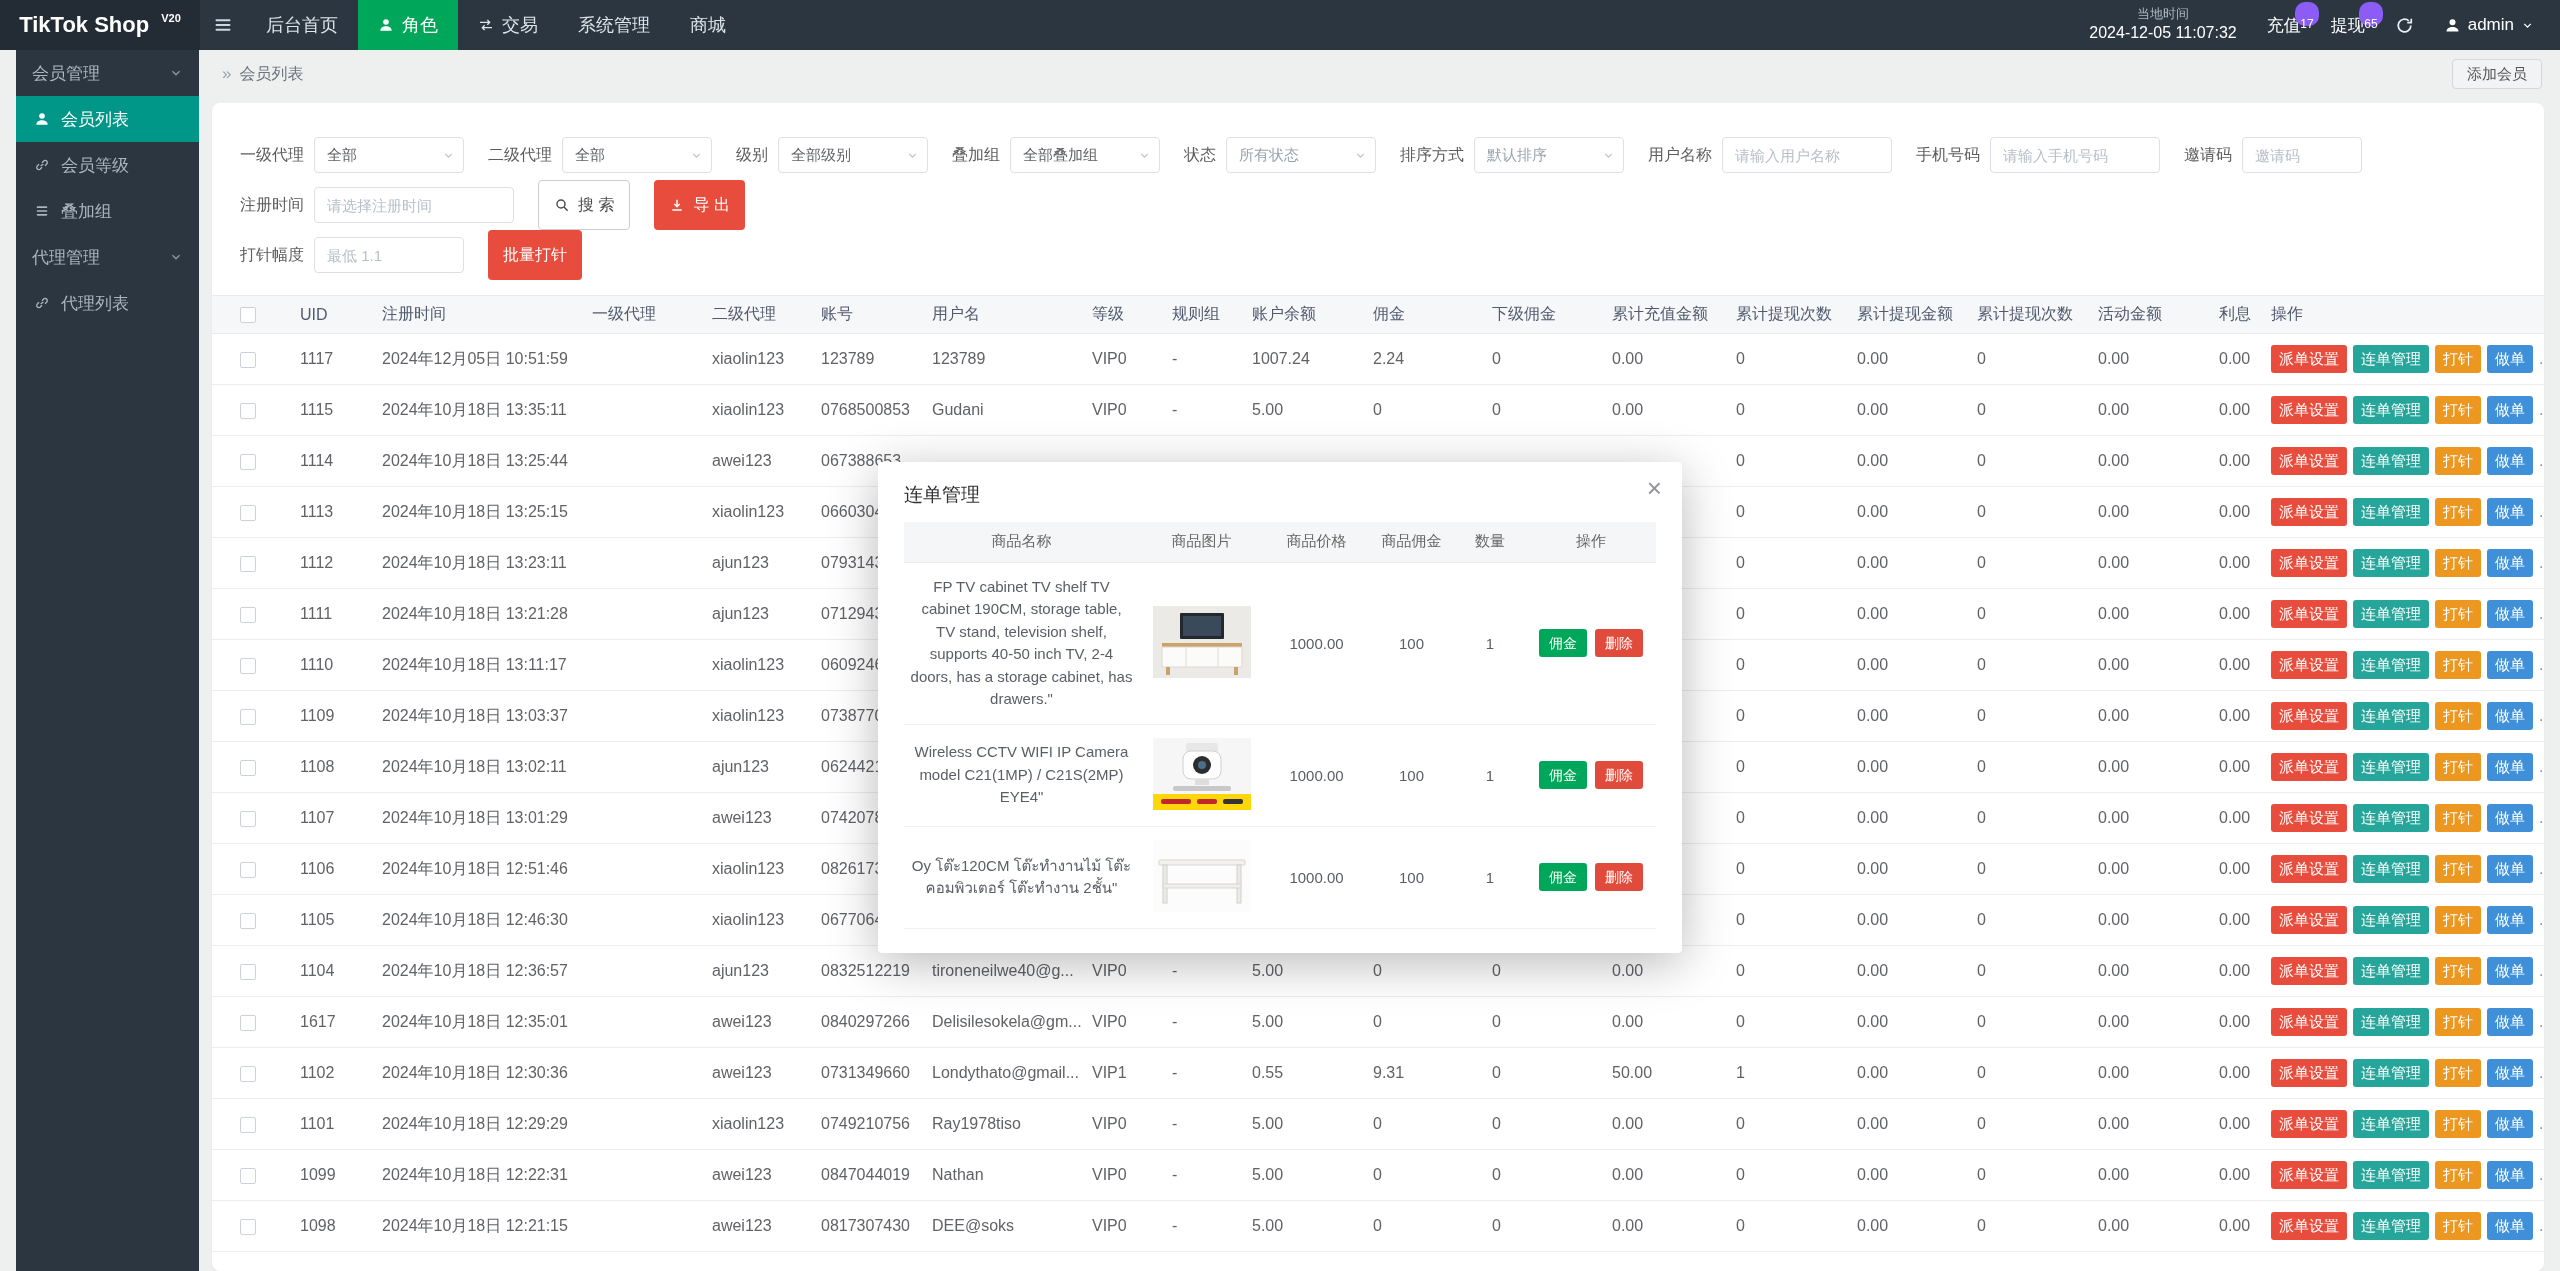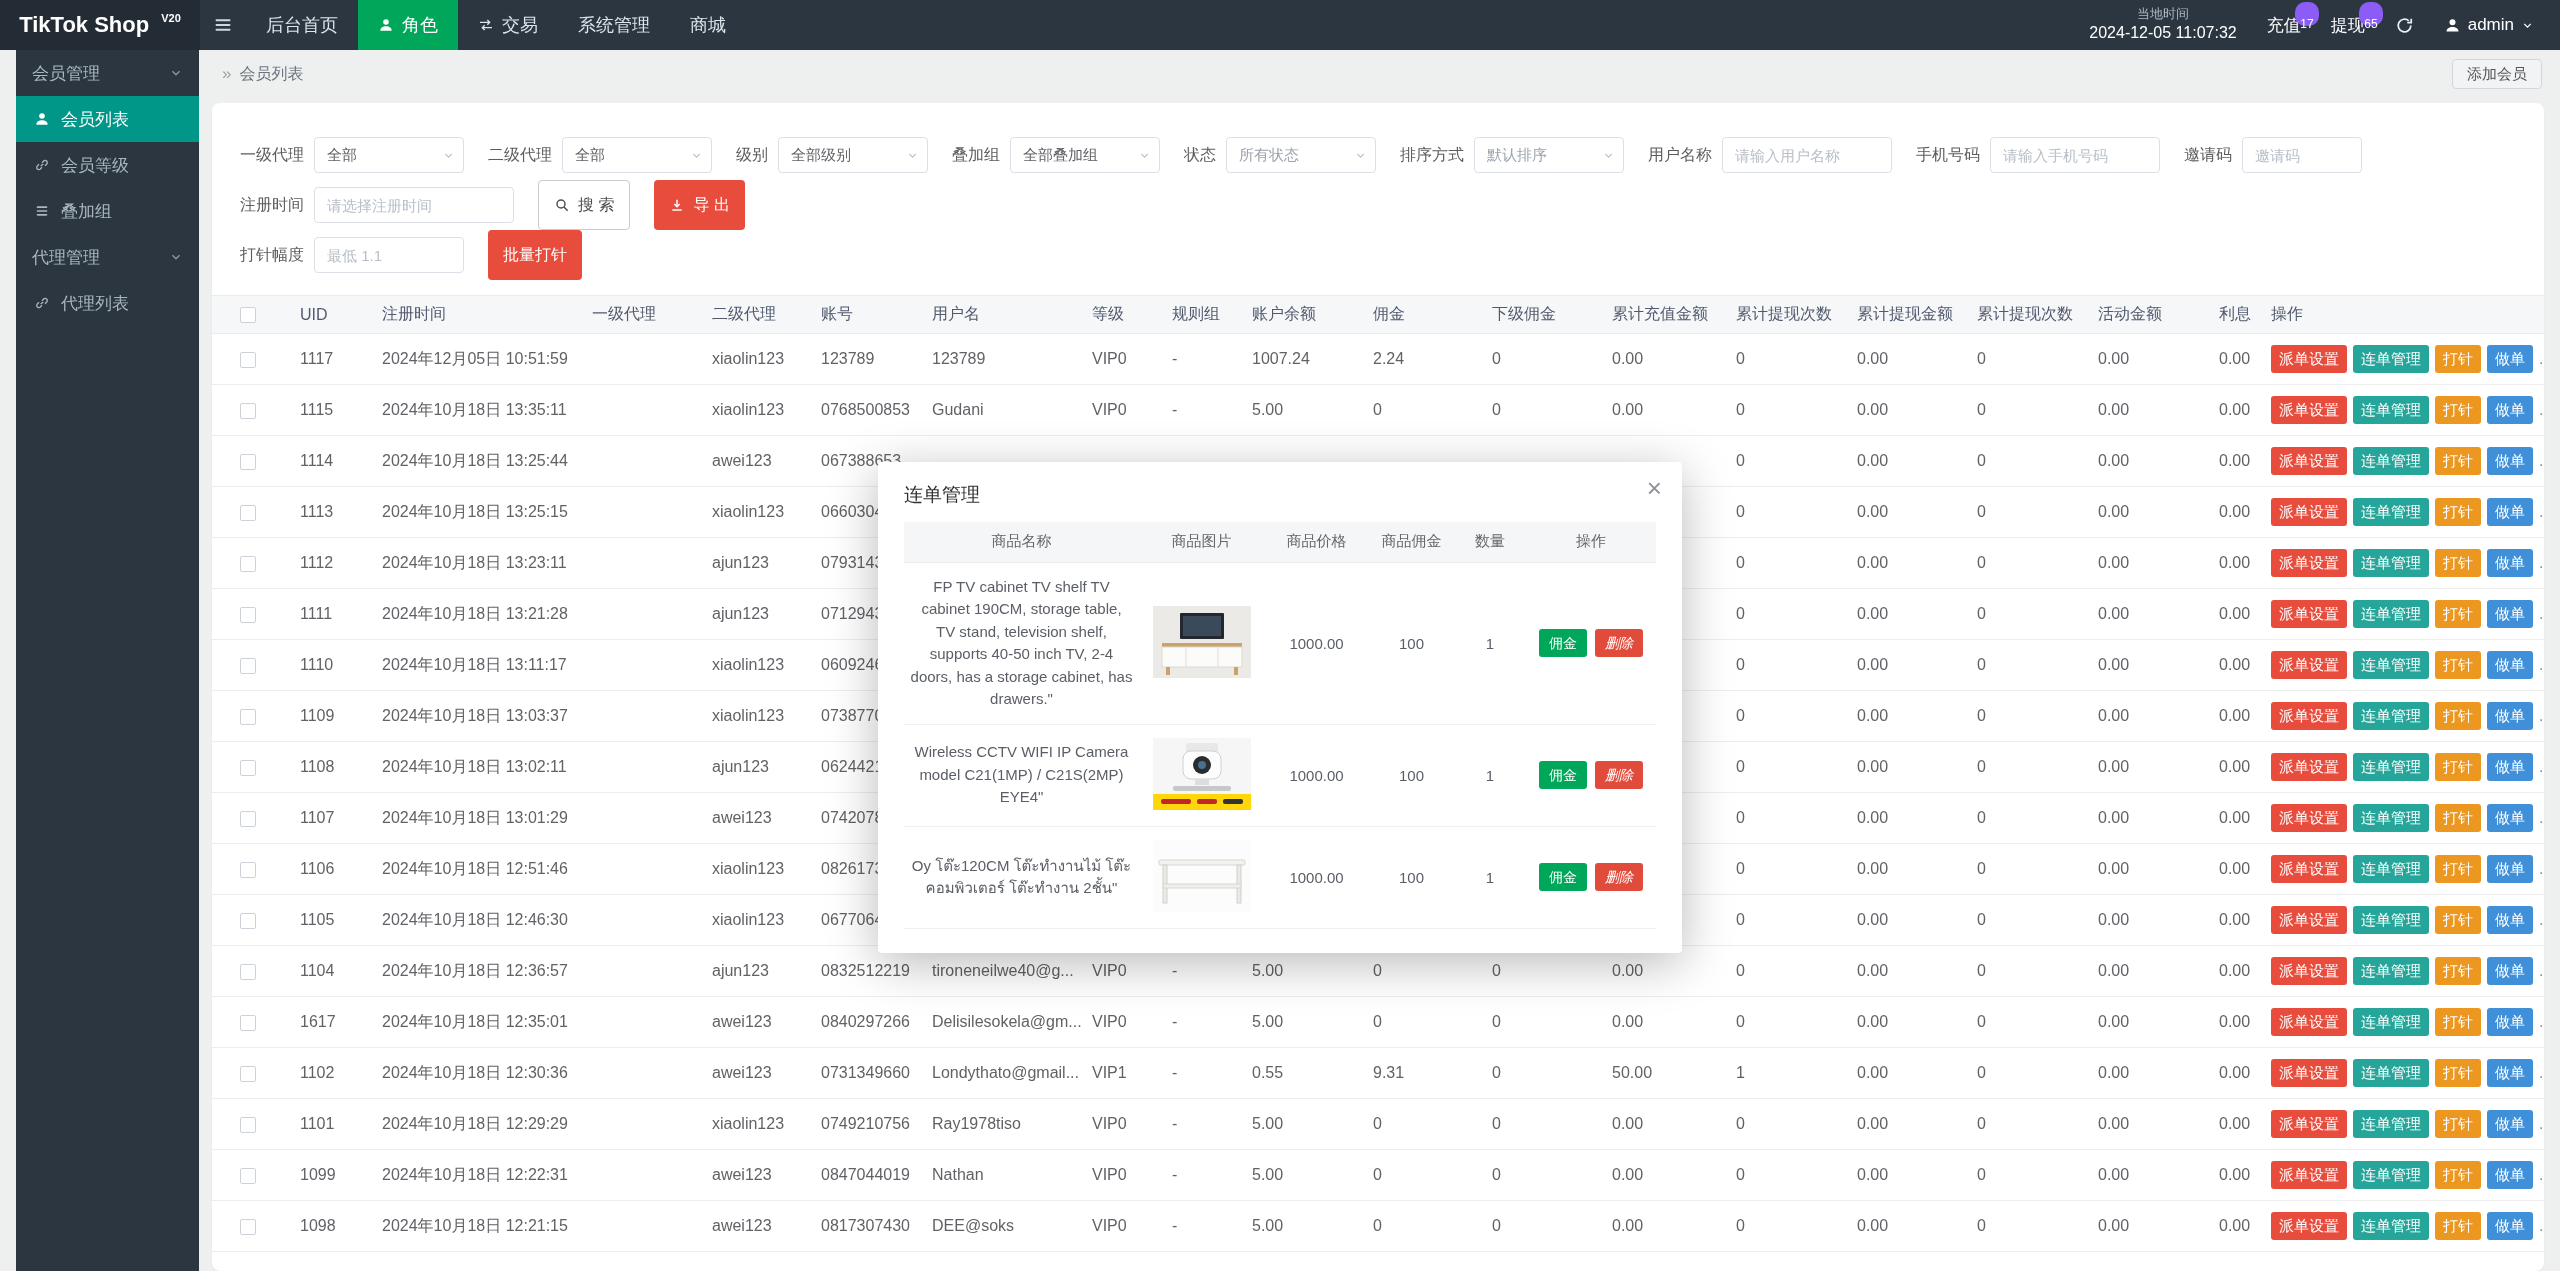--- a/index.html
+++ b/index.html
@@ -70,21 +70,21 @@
   
   .modal{position:absolute;left:878px;top:462px;width:804px;z-index:200;background:#fff;border-radius:4px;box-shadow:0 10px 50px rgba(0,0,0,.28);padding-bottom:24px;}
   .modal-header{padding:20px 26px 14px;font-size:19px;color:#303133;position:relative;}
   .modal-close{position:absolute;right:20px;top:13px;font-size:26px;color:#909399;cursor:pointer;line-height:1;}
   table.modal-table{margin:0 26px;border-collapse:collapse;table-layout:fixed;width:752px;}
   .modal-table th{background:#f5f6f7;font-size:15px;color:#666;font-weight:normal;height:40px;text-align:center;border-bottom:1px solid #ececec;padding:0 6px;}
   .modal-table td{text-align:center;font-size:15px;color:#5a5e66;border-bottom:1px solid #f0f0f0;padding:13px 6px;vertical-align:middle;}
   .pname{line-height:1.5;font-size:14.5px;}
   .btn-mini{display:inline-block;height:28px;line-height:28px;padding:0 10px;border-radius:3px;color:#fff;font-size:14px;margin:0 4px;cursor:pointer;}
   .mini-green{background:#00a65a;}
-  .mini-red{background:#e14b3b;font-style:italic;}
+  .mini-red{background:#e14b3b;}
   .pimg{display:inline-block;line-height:0;}
 </style>
 </head>
 <body>
 
 <header class="navbar">
   <div class="logo">
     <span>TikTok Shop</span>
     <sup>V20</sup>
   </div>

